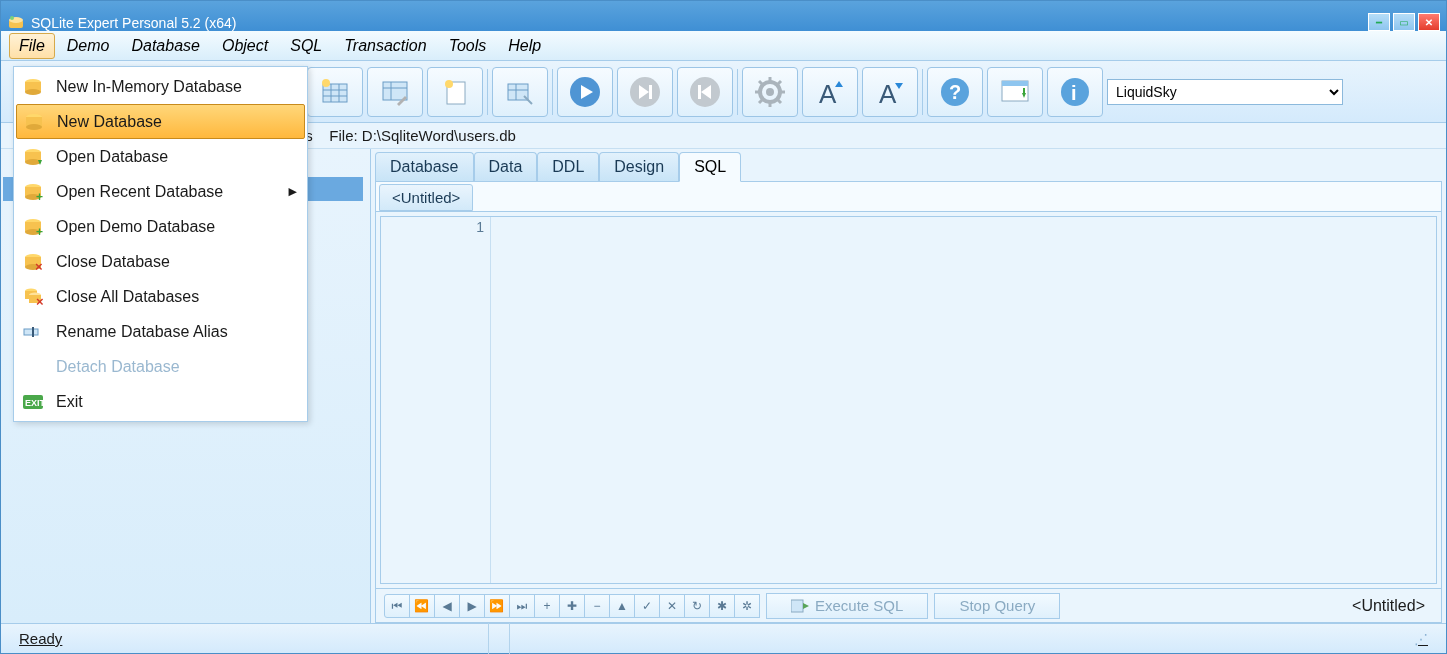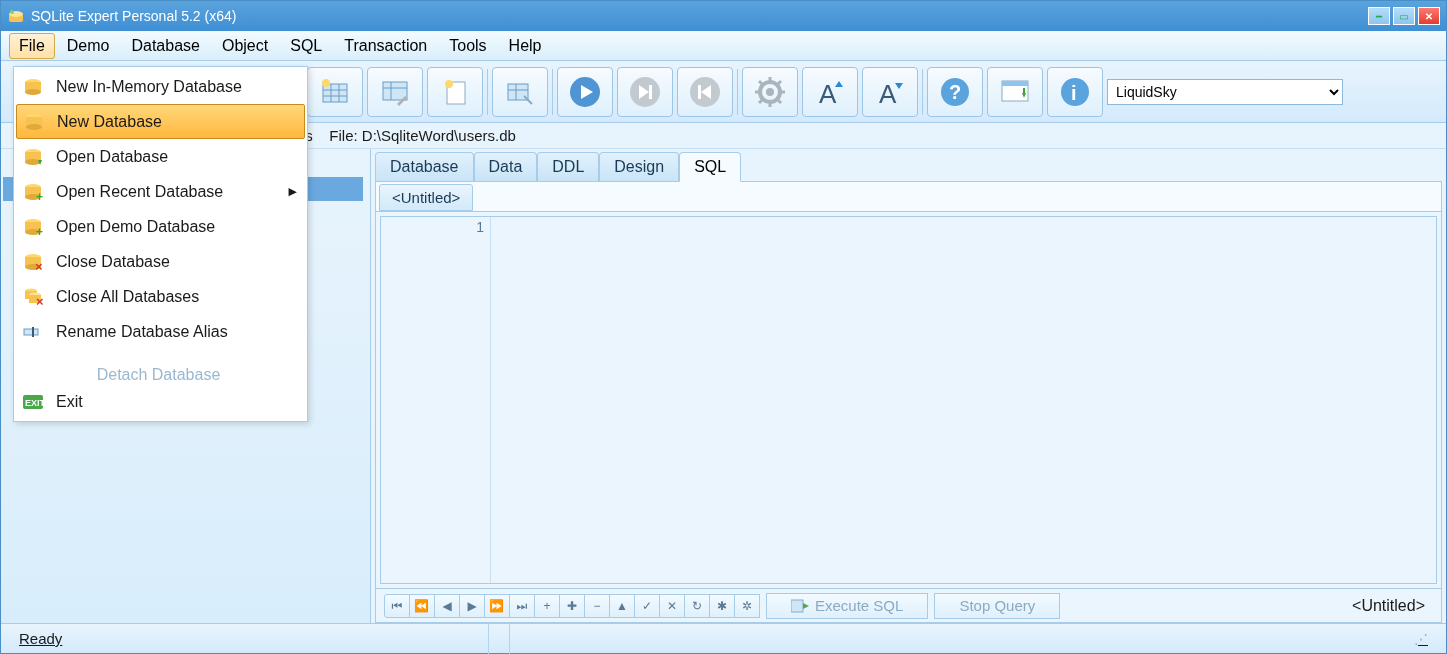--- a/index.html
+++ b/index.html
@@ -10,42 +10,42 @@
   background: linear-gradient(#cde7f9, #e8f4fd);
   border: 1px solid #4a8ec7;
   display: flex; flex-direction: column;
 }
 
 
 .titlebar {
   height: 30px;
   background: linear-gradient(#5aa3dd, #3f8fd4);
   color: #fff;
-  display: flex; align-items: center;
+  display: flex; align-items: flex-end;
   padding: 0 6px;
   font-size: 14px;
 }
 .titlebar .app-icon { width: 18px; height: 18px; margin-right: 6px; display: flex; align-items: center; justify-content: center;}
 .titlebar .title { flex: 1; }
 .titlebar .controls { display: flex; gap: 3px; }
 .titlebar .controls .btn { width: 22px; height: 18px; border: 1px solid #fff; background: linear-gradient(#b6ddf8,#8ec5ef); display:flex; align-items:center; justify-content:center; font-size:10px; color:#2a5; }
 .titlebar .controls .btn.close { background: linear-gradient(#ff7b6f,#e43c2d); color:#fff; font-weight:bold; }
 
 
 .menubar {
   height: 30px;
   background: linear-gradient(#f3fbff, #d9eefb);
   border-bottom: 1px solid #a6ccea;
   display: flex; align-items: center;
   padding: 0 8px;
   font-size: 16px;
   color: #000;
   gap: 2px;
 }
-.menubar .menu-item { padding: 4px 10px; border-radius: 3px; }
+.menubar .menu-item { padding: 4px 10px; border-radius: 3px; font-style: italic; }
 .menubar .menu-item.active { background: linear-gradient(#fff2d6,#ffe0a8); border: 1px solid #d6a94a; padding:3px 9px; }
 
 
 .toolbar {
   height: 62px;
   background: linear-gradient(#e8f4fd,#d4eafc);
   border-bottom: 1px solid #a6ccea;
   display: flex; align-items: center;
   padding: 0 6px;
   gap: 4px;
@@ -81,21 +81,21 @@
 .dropdown .item {
   display: flex; align-items: center;
   height: 35px;
   padding: 0 8px 0 4px;
   font-size: 16px;
   color: #1a1a1a;
   gap: 10px;
 }
 .dropdown .item .icon-slot { width: 26px; height:26px; display:flex; align-items:center; justify-content:center; }
 .dropdown .item.active { background: linear-gradient(#ffd77a,#ffb83d); border:1px solid #c78a1c; border-radius:2px; font-weight:500;}
-.dropdown .item.disabled { color:#9ab8d0;flex-direction:column; }
+.dropdown .item.disabled { color:#9ab8d0; }
 .dropdown .item .arrow { margin-left:auto; font-size:11px; }
 
 
 .infobar {
   height: 26px;
   display:flex; align-items:center;
   font-size: 15px;
   color:#1a1a1a;
   padding: 0 10px 0 300px;
   justify-content: space-between;

